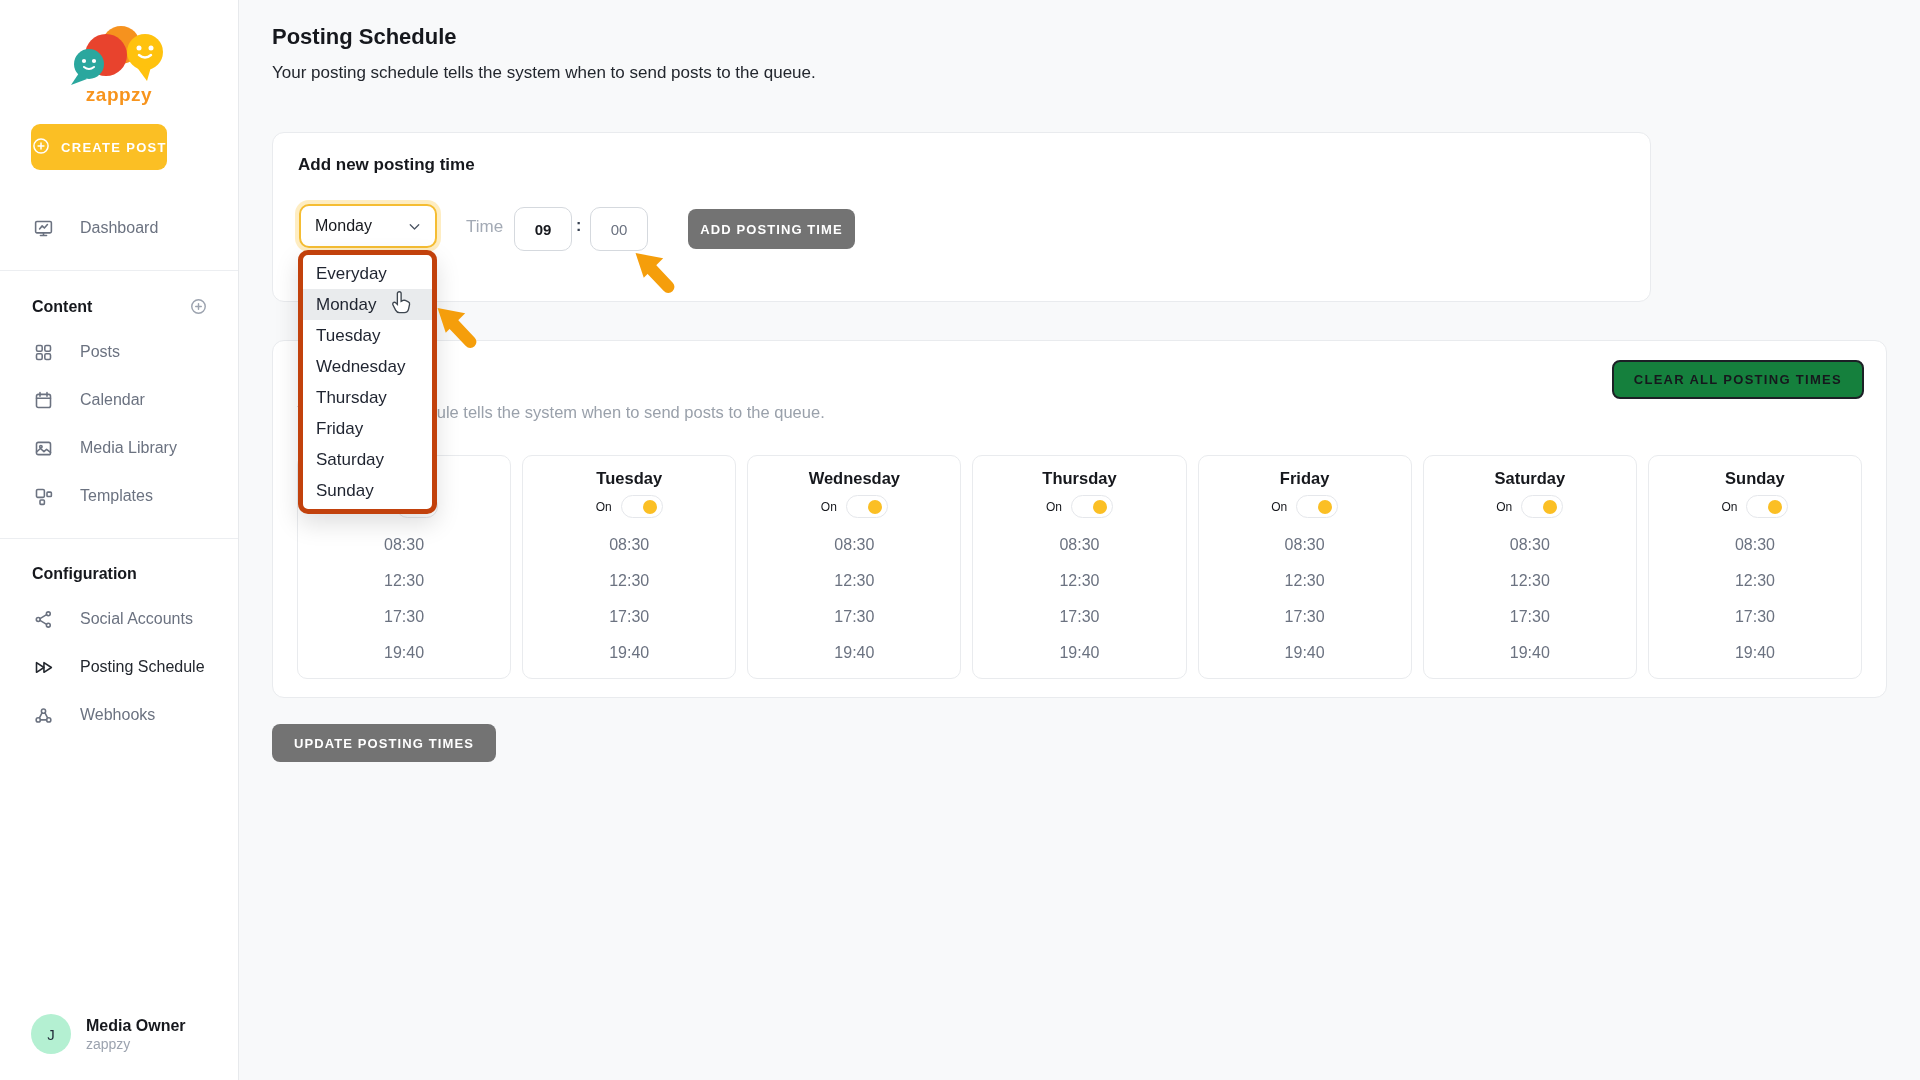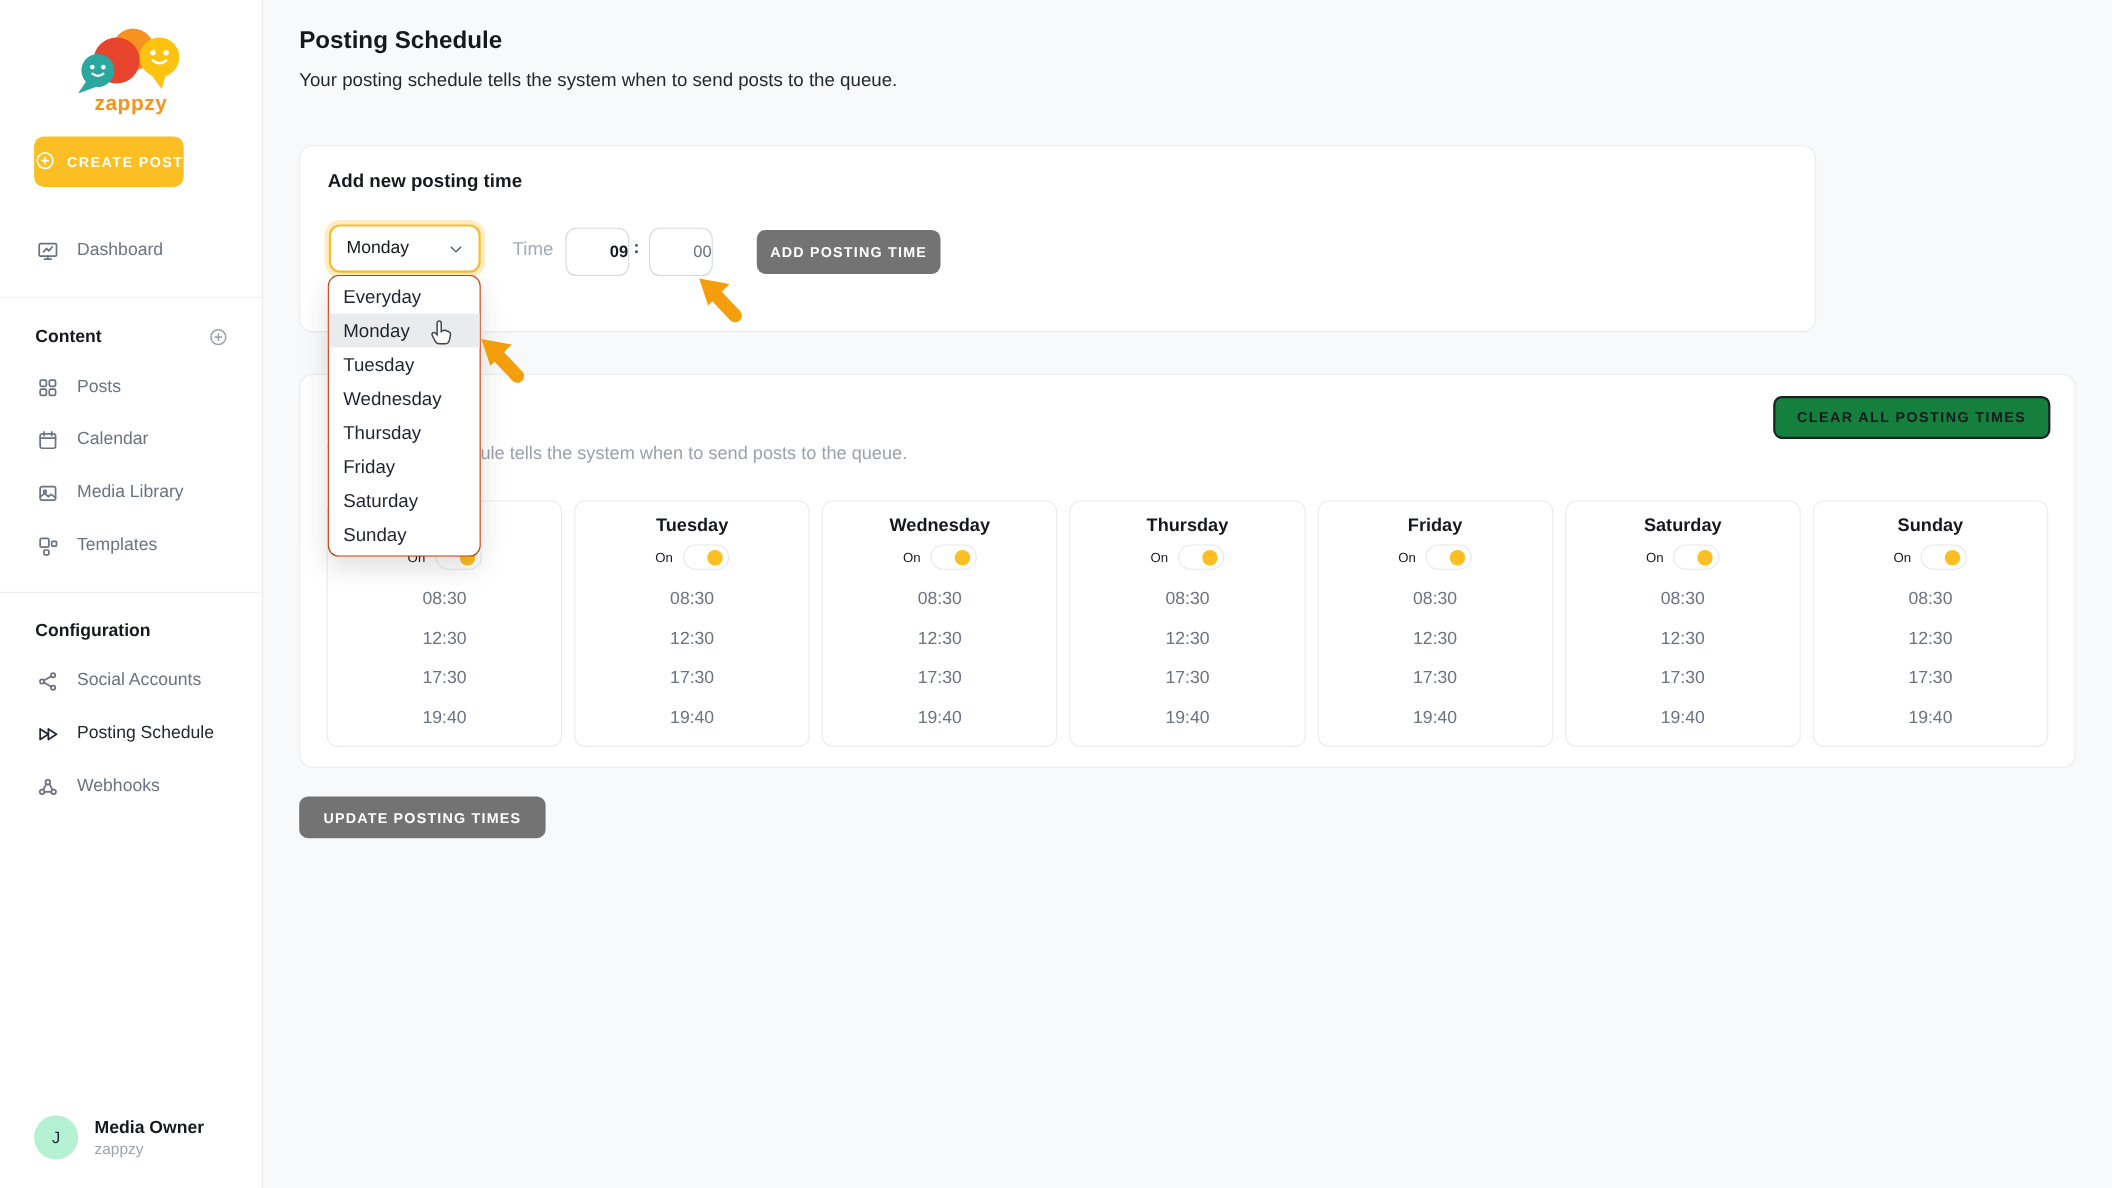--- a/index.html
+++ b/index.html
@@ -8,21 +8,21 @@
 
   
   .sidebar { position:absolute; left:0; top:0; width:239px; height:1080px; background:#fff; border-right:1px solid #E7E9EC; }
   .logo { display:flex; flex-direction:column; align-items:center; padding-top:24px; }
   .brand-text { font-size:19px; font-weight:800; color:#F7941D; letter-spacing:.5px; margin-top:-4px; }
   .create-btn { display:flex; align-items:center; justify-content:center; gap:10px; margin:18px 31px 0;
     height:46px; background:#FBBF24; border:none; border-radius:9px; color:#fff; font-weight:700;
     font-size:13px; letter-spacing:1.3px; cursor:pointer; font-family:inherit; }
   .create-btn .icon svg{ width:20px; height:20px; }
   .nav-top { margin-top:34px; }
-  .side-item { display:flex; align-items:center; gap:16px; height:48px; padding-left:33px; color:#6B7280; font-size:16px; cursor:pointer; }
+  .side-item { display:flex; align-items:center; gap:26px; height:48px; padding-left:33px; color:#6B7280; font-size:16px; cursor:pointer; }
   .side-item.active { color:#23272E; font-weight:500; }
   .side-item .side-icon { display:flex; }
   .icon svg { width:21px; height:21px; fill:none; stroke:currentColor; stroke-width:1.8; stroke-linecap:round; stroke-linejoin:round; }
   .divider { border:none; border-top:1px solid #ECEEF1; margin:18px 0 0 0; }
   .sec-head { display:flex; align-items:center; justify-content:space-between; padding:26px 30px 12px 32px; }
   .sec-title { font-size:16px; font-weight:700; color:#16181D; }
   .sec-plus { color:#9CA3AF; display:flex; cursor:pointer; }
   .sec-plus svg { width:19px; height:19px; }
   .user-box { position:absolute; left:31px; bottom:26px; display:flex; align-items:center; gap:15px; }
   .avatar { width:40px; height:40px; border-radius:50%; background:#B4F0D2; color:#1F2937; font-size:15px; display:flex; align-items:center; justify-content:center; }
@@ -38,30 +38,30 @@
   .card1 { left:33px; top:132px; width:1379px; height:170px; }
   .card1-title { position:absolute; left:25px; top:22px; font-size:17px; font-weight:700; color:#16181D; }
   .select-box { position:absolute; left:26px; top:71px; width:138px; height:44px; background:#fff;
     border:2px solid #F5BD33; border-radius:10px; box-shadow:0 0 0 4px rgba(250,191,36,.28);
     display:flex; align-items:center; justify-content:space-between; padding:0 12px 0 14px; cursor:pointer; }
   .select-value { font-size:16px; color:#16181D; }
   .select-box .icon { color:#4B5563; display:flex; }
   .select-box .icon svg { width:17px; height:17px; }
   .time-label { position:absolute; left:193px; top:84px; font-size:17px; color:#A3AAB5; }
   .time-input { position:absolute; top:74px; width:58px; height:44px; border:1.5px solid #D5D9DE; border-radius:10px;
-    text-align:right; font-size:15px; font-family:inherit; background:#fff; outline:none; }
+    text-align:center; font-size:15px; font-family:inherit; background:#fff; outline:none; }
   .hour-input { left:241px; font-weight:700; color:#16181D; }
   .minute-input { left:317px; color:#6B7280; }
   .colon { position:absolute; left:303px; top:84px; font-size:16px; font-weight:700; color:#374151; }
   .btn-yellow { background:#737373; border:none; border-radius:8px; color:#fff; font-weight:700;
     font-size:13px; letter-spacing:1.1px; cursor:pointer; font-family:inherit; }
   .add-btn { position:absolute; left:415px; top:76px; width:167px; height:40px; }
 
   
-  .dropdown { position:absolute; left:59px; top:250px; width:139px; background:#fff; border:1px solid #c2410c;
+  .dropdown { position:absolute; left:59px; top:250px; width:139px; background:#fff; border:5px solid #c2410c;
     border-radius:10px; box-shadow:0 10px 24px rgba(0,0,0,.13); z-index:40; padding:3px 0; }
   .dd-item { height:31px; line-height:31px; padding-left:13px; font-size:17px; color:#1F2430; cursor:pointer; }
   .dd-item.highlighted { background:#E9EBED; }
   .hand-cursor { position:absolute; left:150px; top:291px; z-index:45; }
   .tut-arrow { position:absolute; z-index:46; }
   .arrow-1 { left:194px; top:304px; }
   .arrow-2 { left:392px; top:249px; }
 
   
   .card2 { left:33px; top:340px; width:1615px; height:358px; }

